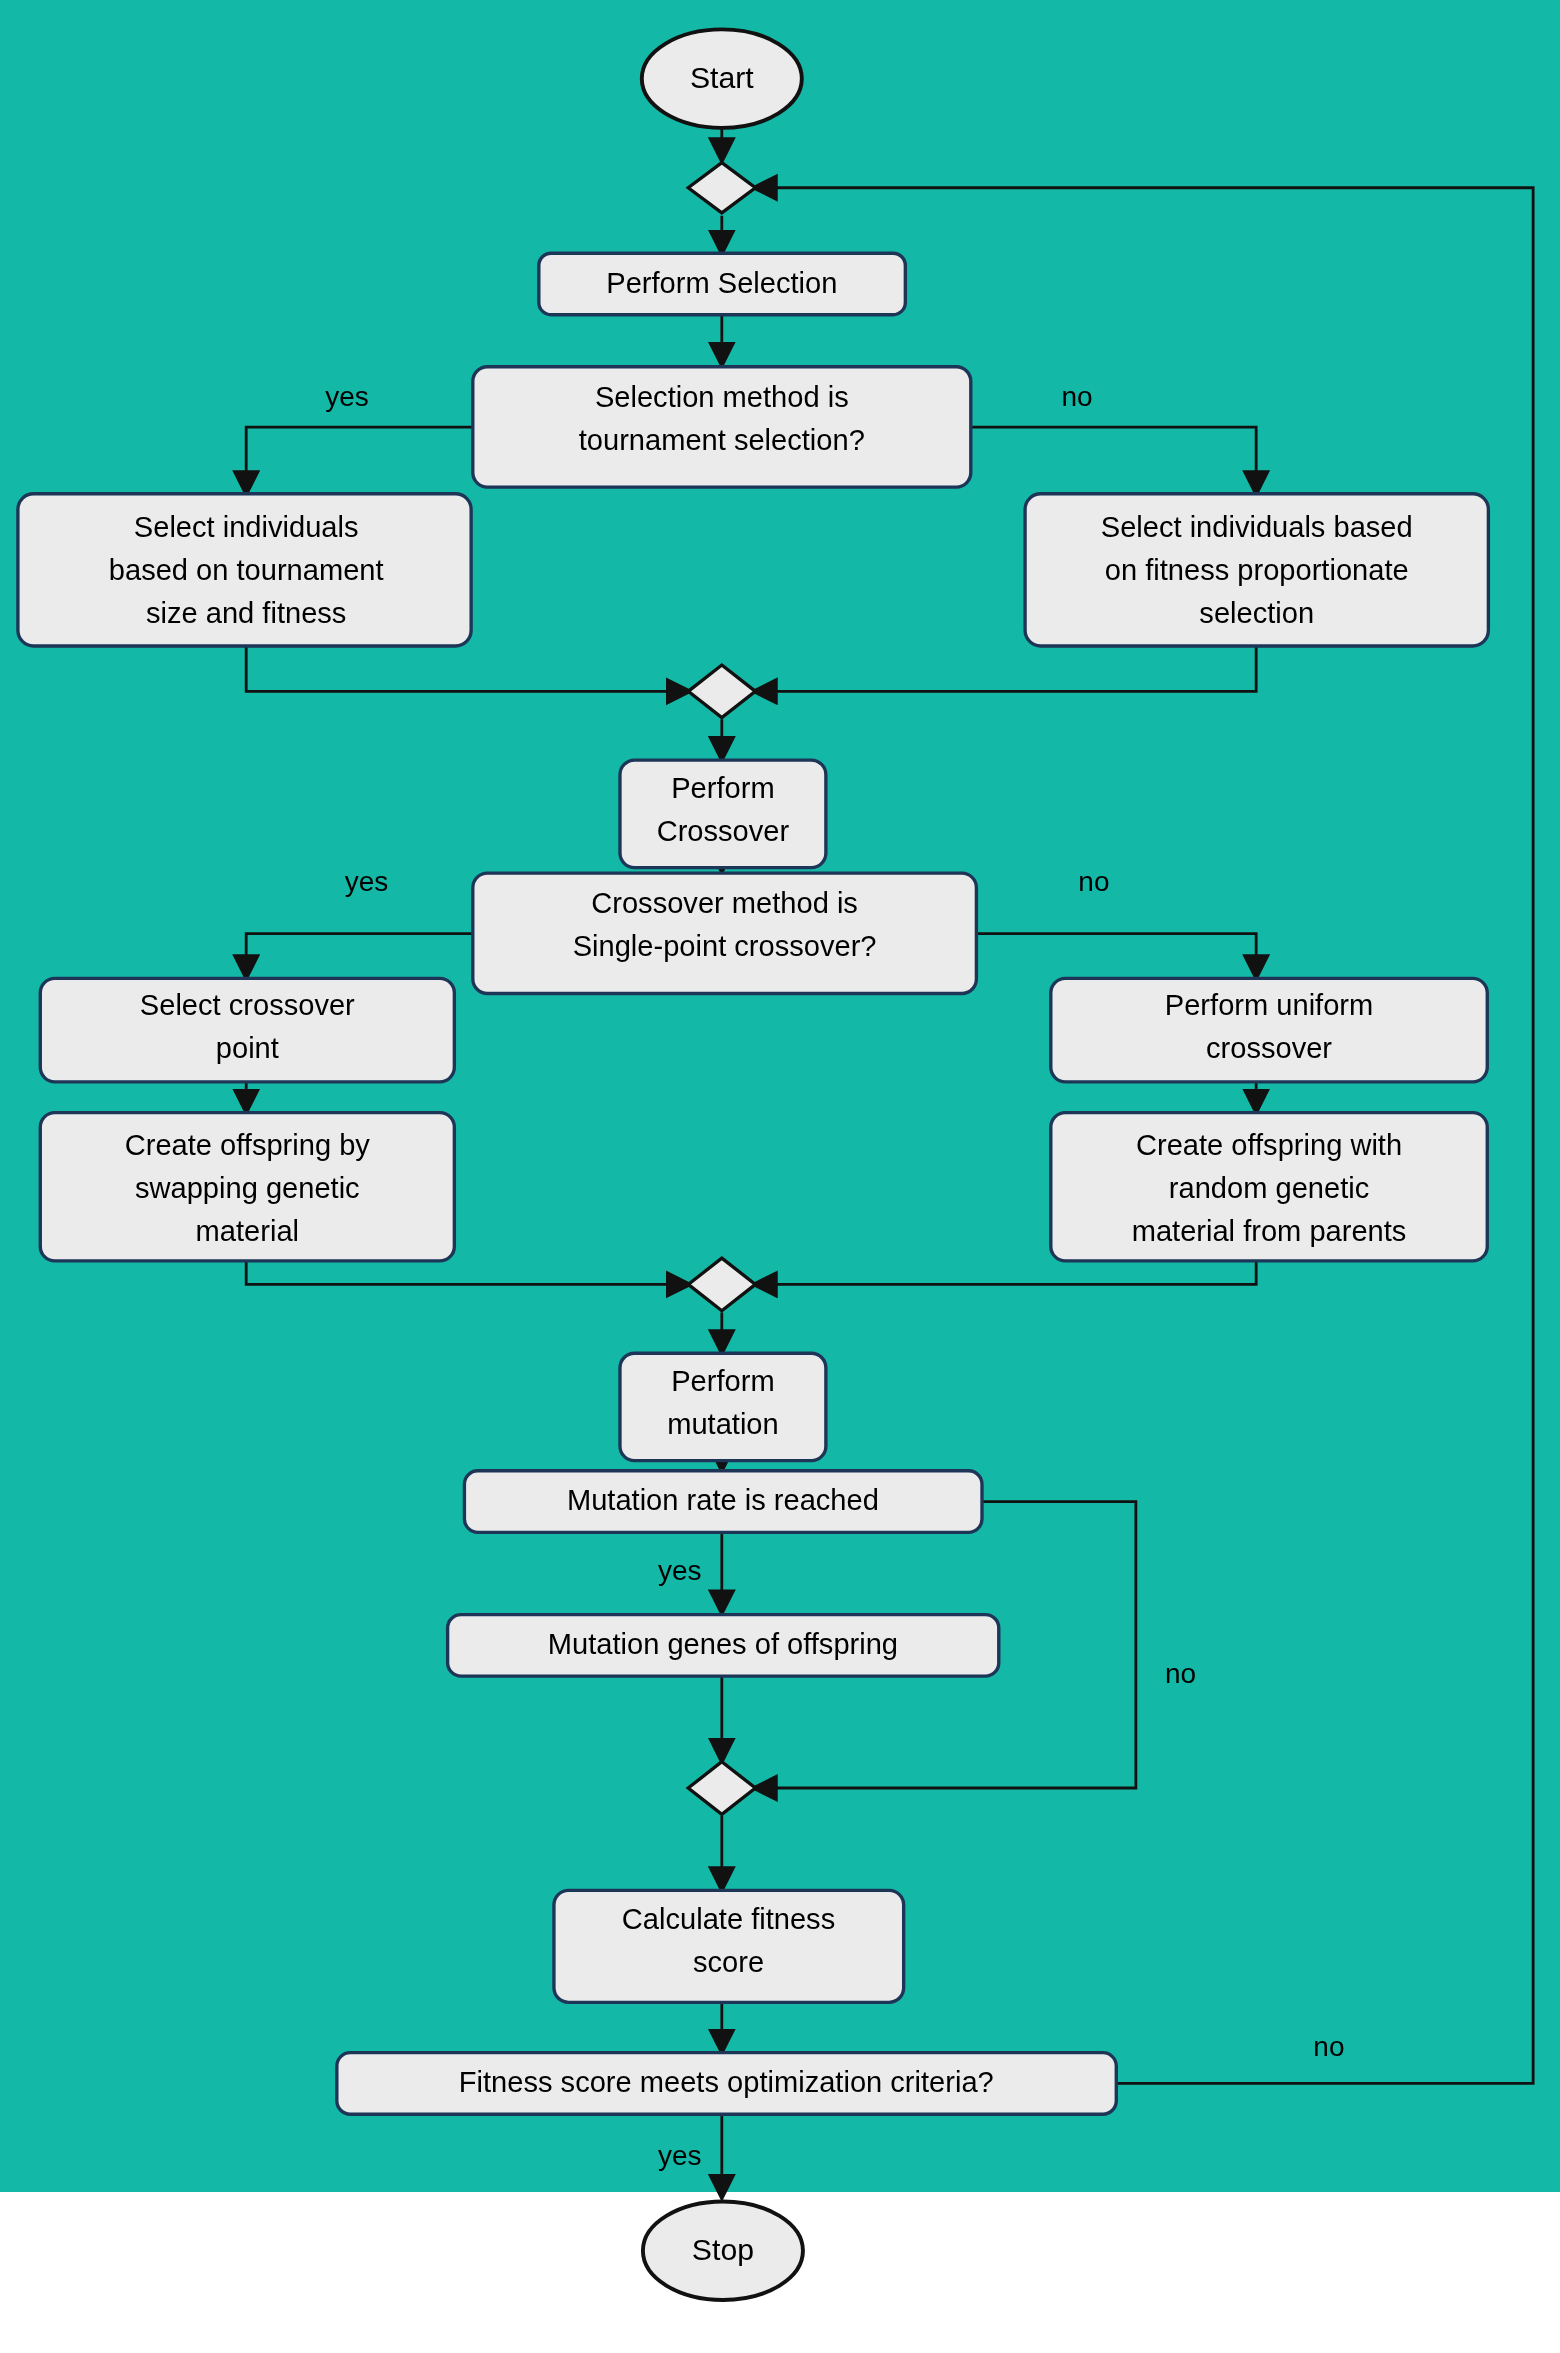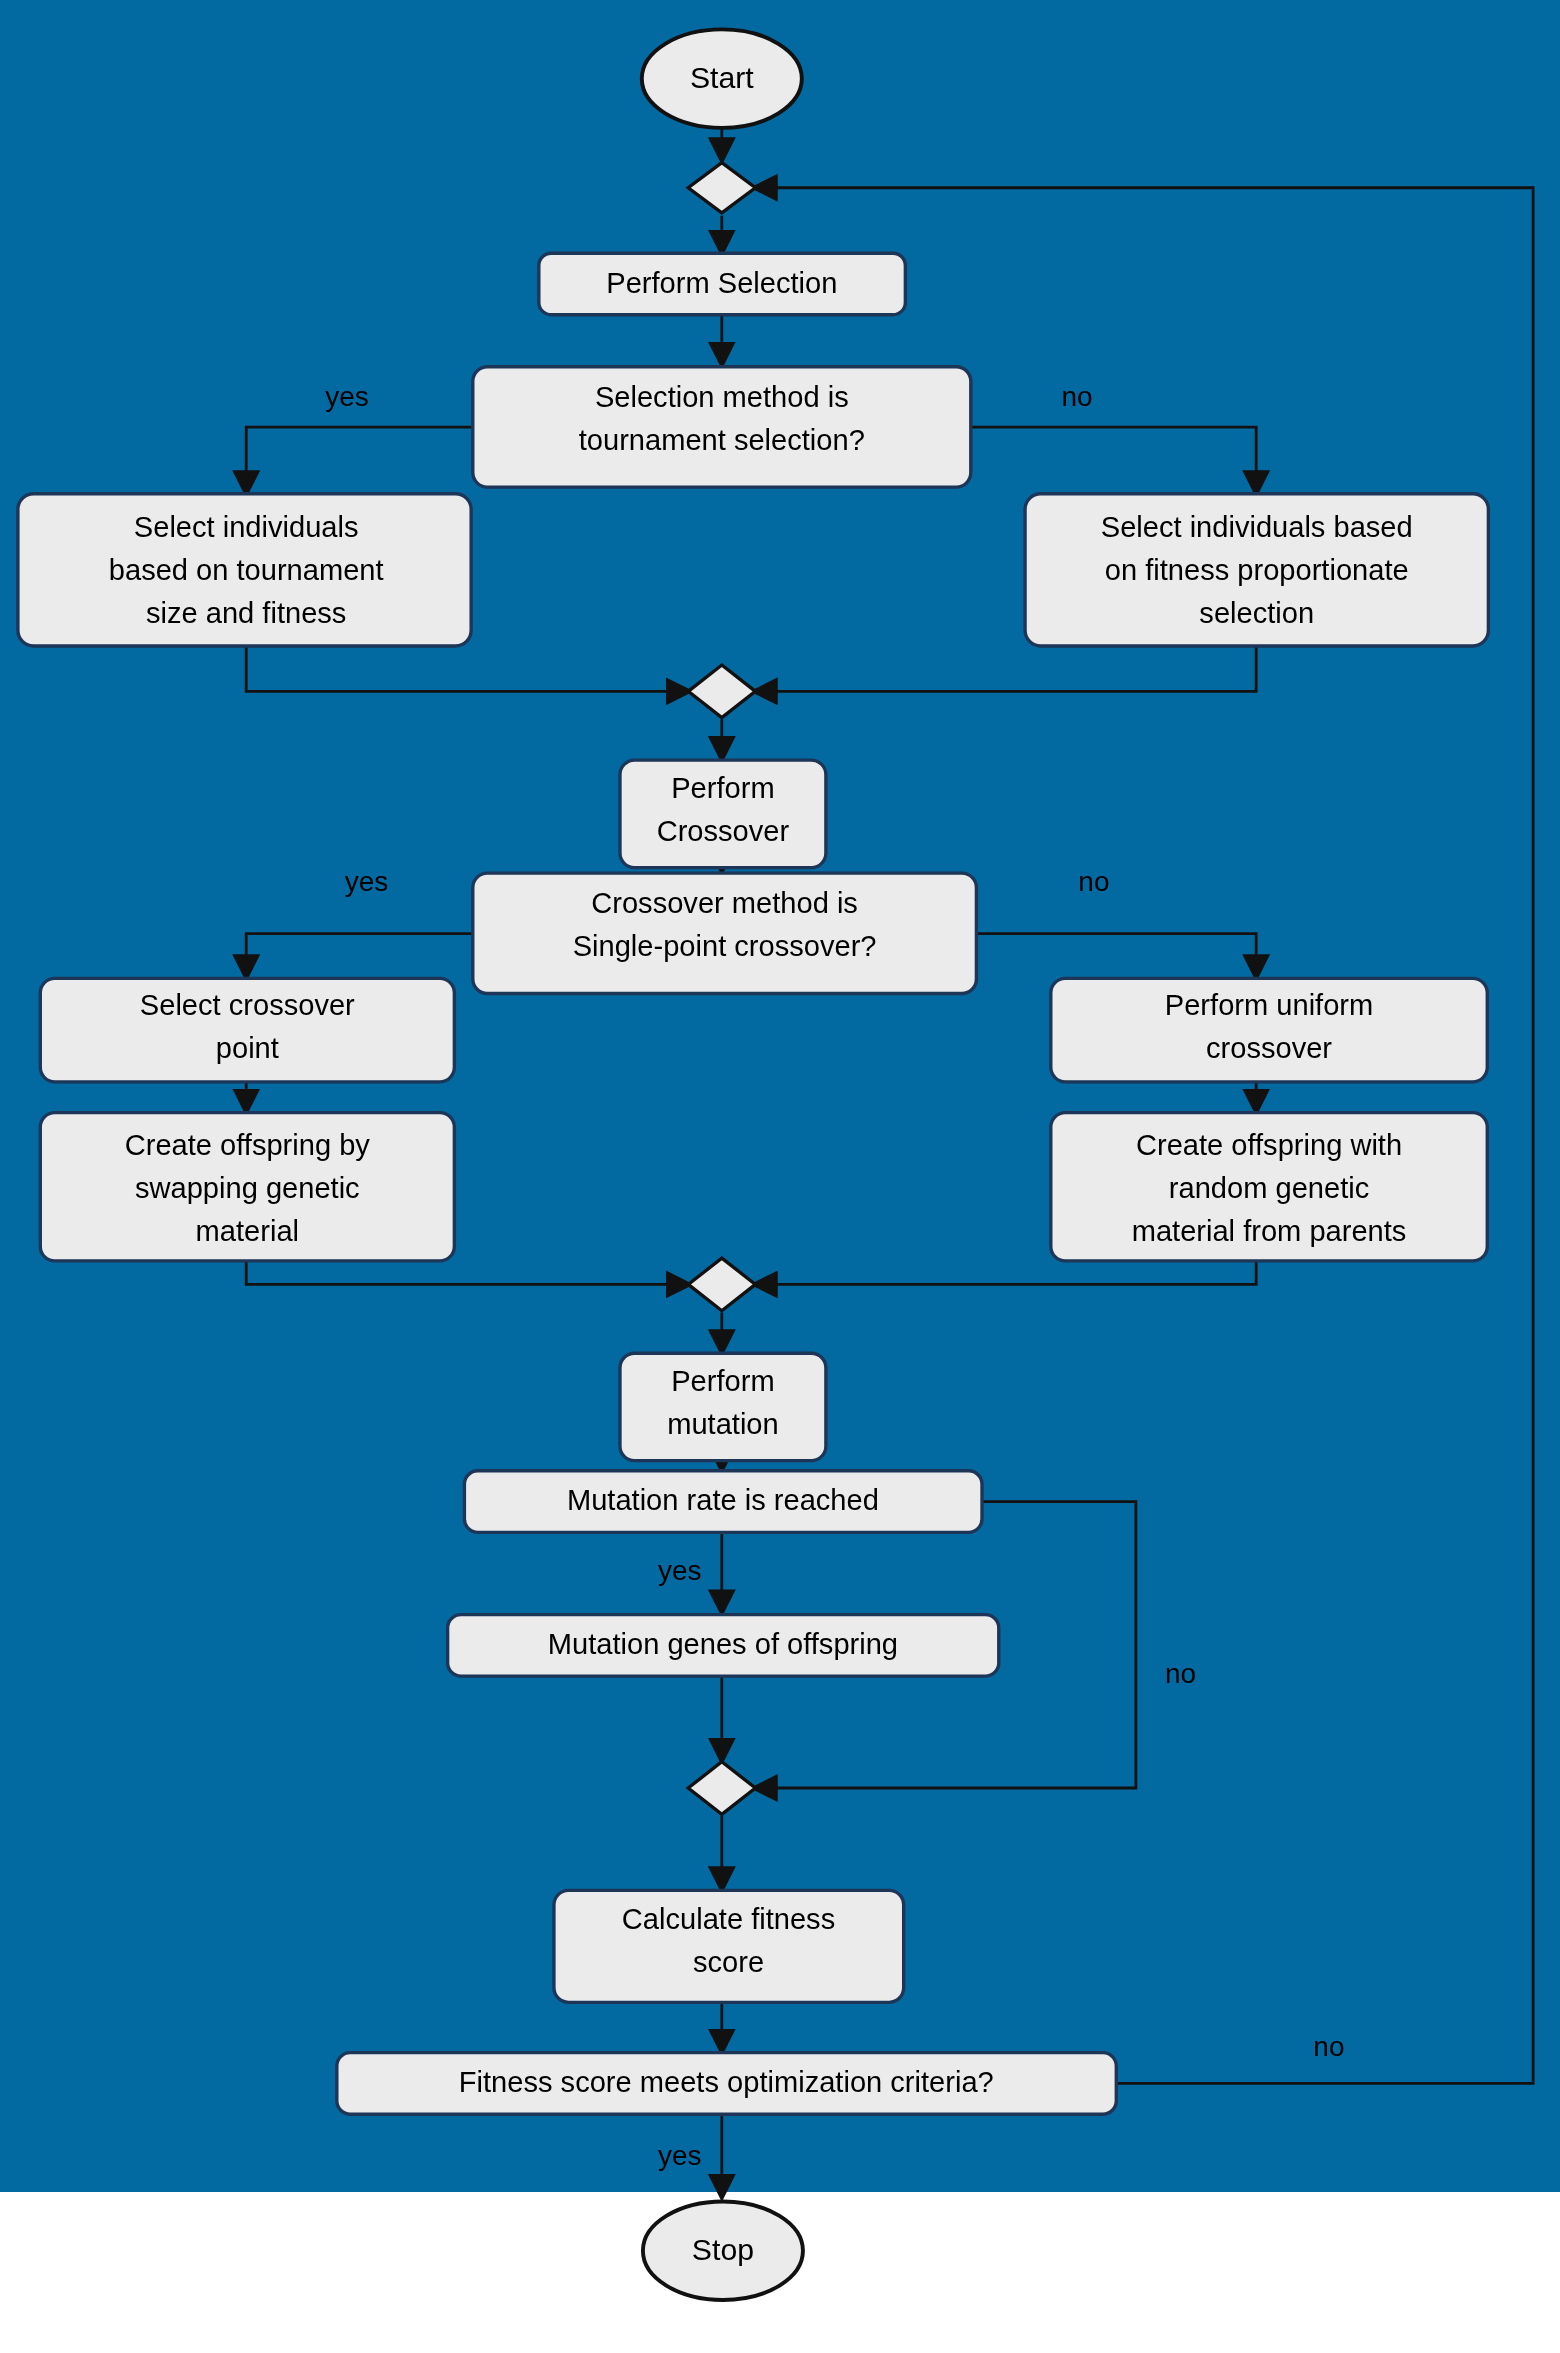--- a/index.html
+++ b/index.html
@@ -1,17 +1,17 @@
 <!DOCTYPE html>
 <html style="font-size:9px"><head>
 <meta charset="utf-8">
 <style>
   html,body{margin:0;padding:0;background:#ffffff;}
   body{width:1560px;height:2354px;font-family:"Liberation Sans",sans-serif;}
-  #chart-root{position:relative;width:1560px;height:2192px;background:#0369a1;}
+  #chart-root{position:relative;width:1560px;height:2192px;background:#14b8a6;}
   svg.flow{position:absolute;top:0;left:0;width:1560px;height:2354px;display:block;}
   .node-text{font-family:"Liberation Sans",sans-serif;font-size:52px;fill:#000;
              text-anchor:middle;dominant-baseline:middle;}
   .edge-label{font-family:"Liberation Sans",sans-serif;font-size:50px;fill:#000;
               text-anchor:middle;dominant-baseline:middle;}
   .term-text{font-family:"Liberation Sans",sans-serif;font-size:54px;fill:#000;
              text-anchor:middle;dominant-baseline:middle;}
   .box{fill:#ebebeb;stroke:#1d3557;stroke-width:6;}
   .term{fill:#ebebeb;stroke:#111111;stroke-width:7;}
   .dia{fill:#ebebeb;stroke:#111111;stroke-width:6;}

